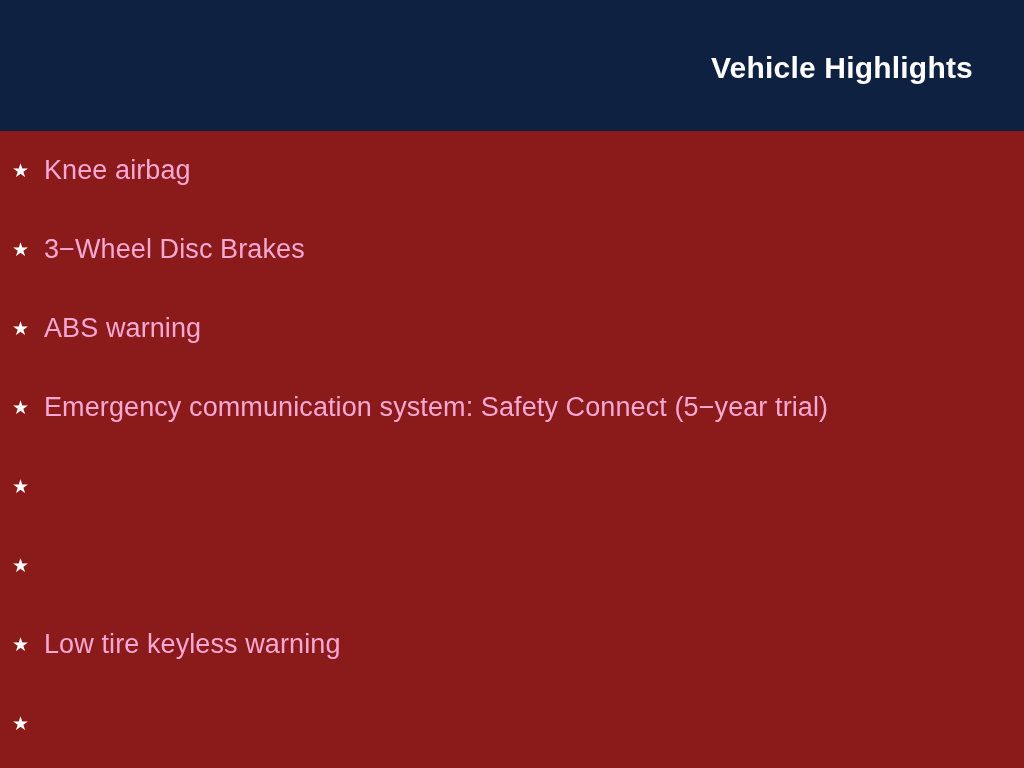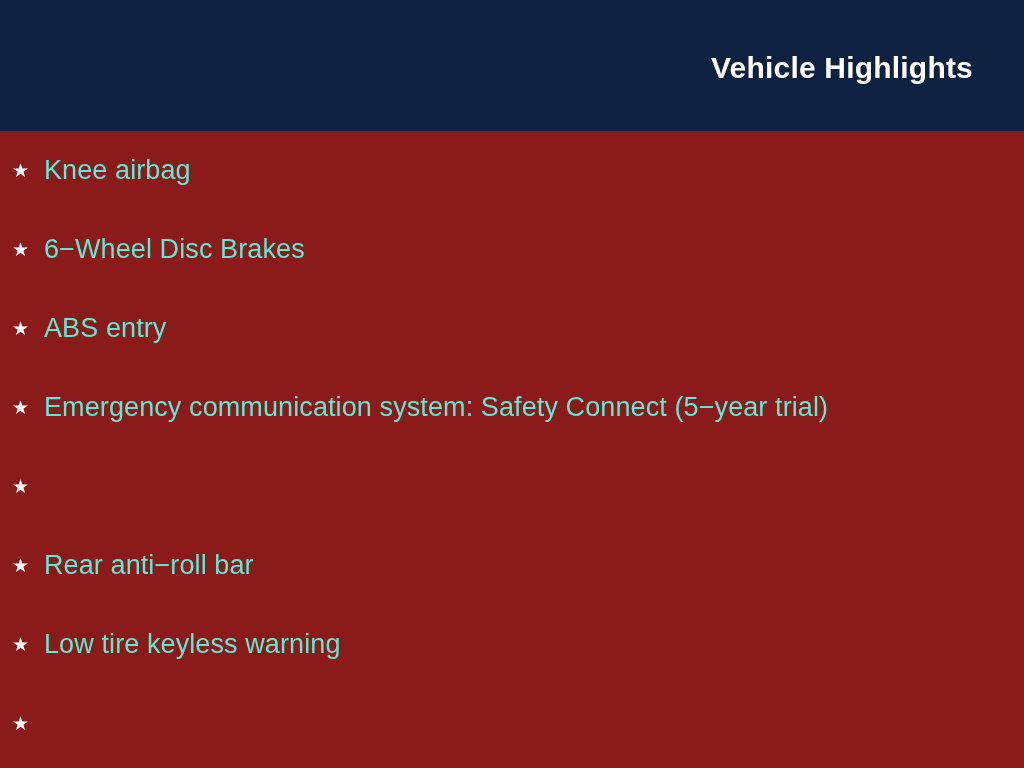--- a/index.html
+++ b/index.html
@@ -74,21 +74,21 @@
     flex: 0 0 auto;
     width: 32px;
     color: #ffffff;
     font-size: 19px;
     line-height: 1;
     text-align: left;
     -webkit-font-smoothing: antialiased;
   }
 
   .highlight-text {
-    color: #5eead4;
+    color: #f9a8d4;
     font-family: "Liberation Sans", sans-serif;
     font-size: 27px;
     font-weight: 300;
     line-height: 1.15;
     letter-spacing: 0.1px;
     white-space: nowrap;
   }
 </style>
 </head>
 <body>
@@ -101,40 +101,39 @@
 
   <ul id="highlights-list">
 
     <li class="highlight-item">
       <span class="bullet-star">★</span>
       <span class="highlight-text">Knee airbag</span>
     </li>
 
     <li class="highlight-item">
       <span class="bullet-star">★</span>
-      <span class="highlight-text">6−Wheel Disc Brakes</span>
+      <span class="highlight-text">3−Wheel Disc Brakes</span>
     </li>
 
     <li class="highlight-item">
       <span class="bullet-star">★</span>
-      <span class="highlight-text">ABS entry</span>
+      <span class="highlight-text">ABS warning</span>
     </li>
 
     <li class="highlight-item">
       <span class="bullet-star">★</span>
       <span class="highlight-text">Emergency communication system: Safety Connect (5−year trial)</span>
     </li>
 
     <li class="highlight-item">
       <span class="bullet-star">★</span>
     </li>
 
     <li class="highlight-item">
       <span class="bullet-star">★</span>
-      <span class="highlight-text">Rear anti−roll bar</span>
     </li>
 
     <li class="highlight-item">
       <span class="bullet-star">★</span>
       <span class="highlight-text">Low tire keyless warning</span>
     </li>
 
     <li class="highlight-item">
       <span class="bullet-star">★</span>
     </li>

